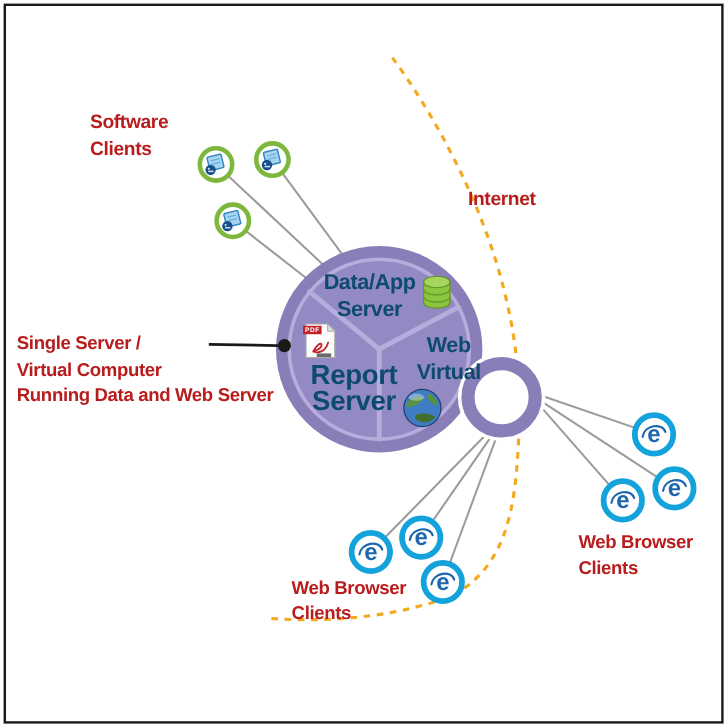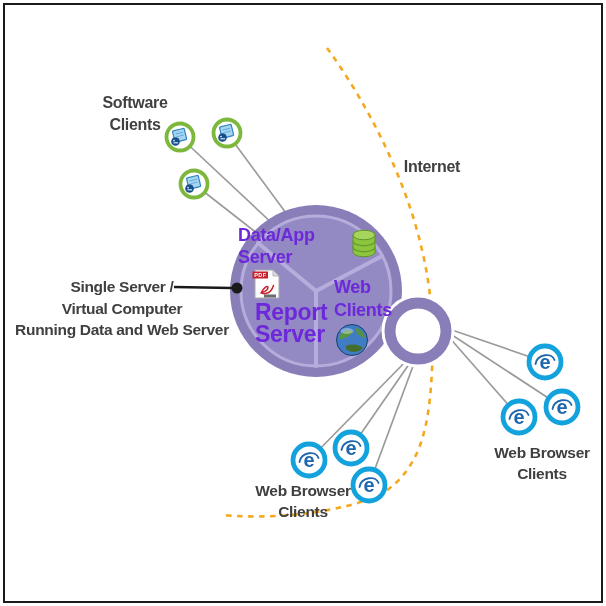--- a/index.html
+++ b/index.html
@@ -2,29 +2,29 @@
 <html><head>
 <meta charset="utf-8">
 <style>
   html,body{margin:0;padding:0;background:#fff;}
   body{width:606px;height:606px;overflow:hidden;position:relative;
        font-family:"Liberation Sans",sans-serif;}
   .canvas{position:absolute;inset:0;background:#fff;}
   .frame{position:absolute;left:3px;top:3px;right:3px;bottom:3px;
          border:2.5px solid #1a1a1a;pointer-events:none;}
   svg.diagram{position:absolute;left:0;top:0;}
-  .lbl{position:absolute;font-weight:bold;color:#404040;text-align:center;
+  .lbl{position:absolute;font-weight:bold;color:#b91c1c;text-align:left;
        white-space:pre-line;letter-spacing:-0.3px;}
   .lbl-software{left:75px;top:92px;width:120px;font-size:16px;line-height:22px;}
   .lbl-intranet{left:300px;top:142px;width:84px;font-size:16px;}
   .lbl-internet{left:390px;top:158px;width:84px;font-size:16px;}
   .lbl-single{left:14px;top:276px;width:216px;font-size:15.5px;line-height:21.5px;}
   .lbl-wb-bottom{left:243px;top:480px;width:120px;font-size:15.5px;line-height:21px;}
   .lbl-wb-right{left:482px;top:442px;width:120px;font-size:15.5px;line-height:21px;}
-  .srv{position:absolute;color:#6d28d9;font-weight:bold;
+  .srv{position:absolute;color:#0c4a6e;font-weight:bold;text-align:center;
        white-space:pre-line;letter-spacing:-0.3px;}
   .srv-dataapp{left:238px;top:224px;width:140px;font-size:18px;line-height:22px;}
   .srv-web{left:334px;top:276px;width:80px;font-size:18px;line-height:23px;}
   .srv-report{left:255px;top:301px;width:80px;font-size:23px;line-height:22px;}
   .e-glyph{font-family:"Liberation Sans",sans-serif;font-weight:bold;
            font-size:20px;fill:#1e66ad;}
   .pdf-txt{font-family:"Liberation Sans",sans-serif;font-weight:bold;
            font-size:5.5px;fill:#ffffff;letter-spacing:0.4px;}
 </style>
 </head>
@@ -169,18 +169,18 @@
 Virtual Computer
 Running Data and Web Server</div>
   <div class="lbl lbl-wb-bottom">Web Browser
 Clients</div>
   <div class="lbl lbl-wb-right">Web Browser
 Clients</div>
 
   <div class="srv srv-dataapp">Data/App
 Server</div>
   <div class="srv srv-web">Web
-Clients</div>
+Virtual</div>
   <div class="srv srv-report">Report
 Server</div>
 
   <div class="frame"></div>
 </div>
 
 </body></html>

